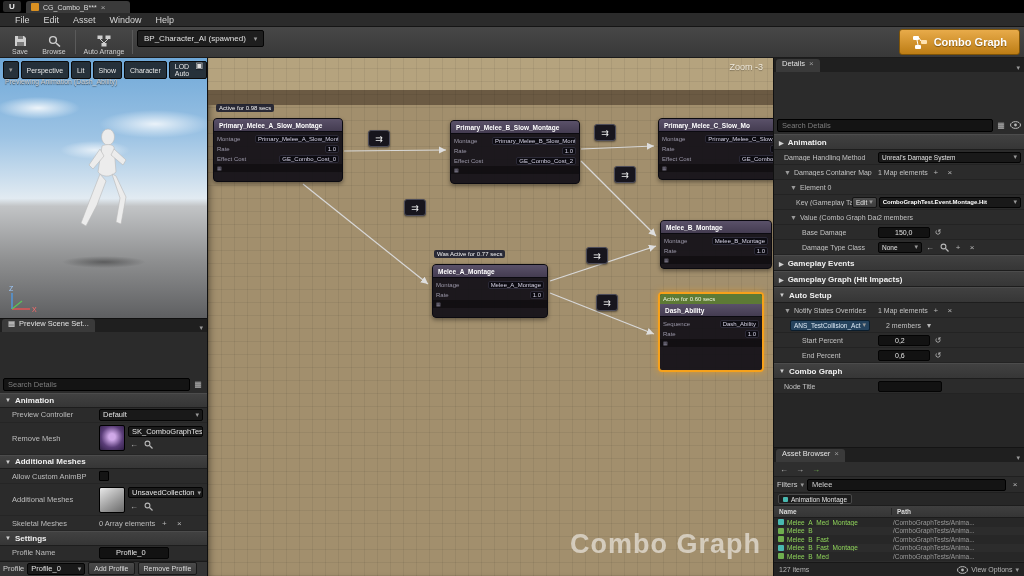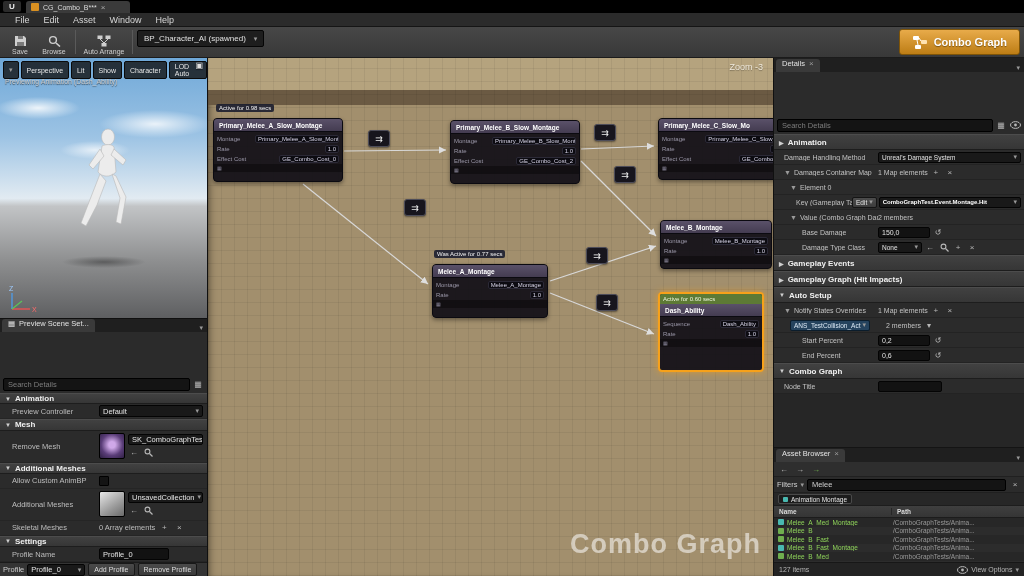--- a/index.html
+++ b/index.html
@@ -57,21 +57,21 @@
   .preview-panel { position:absolute; left:0; top:318px; width:208px; height:258px; background:#2b2b2b; border-top:1px solid #101010; border-right:1px solid #101010; display:flex; flex-direction:column; }
   .p-row { min-height:15px; display:flex; align-items:center; padding:1px 4px 1px 12px; border-bottom:1px solid #252525; font-size:7.5px; color:#bdbdbd; gap:3px; }
   .p-label { width:84px; flex:none; overflow:hidden; white-space:nowrap; }
   .dd { background:#191919; border:1px solid #040404; border-radius:2px; height:12px; display:flex; align-items:center; gap:3px; padding:0 3px; color:#e2e2e2; flex:1; min-width:0; overflow:hidden; white-space:nowrap; }
   .dd .caret { margin-left:auto; }
   .chk { width:10px; height:10px; background:#141414; border:1px solid #000; border-radius:1px; display:flex; align-items:center; justify-content:center; color:#e8e8e8; font-size:8px; }
   .thumb { width:26px; height:26px; border:1px solid #000; border-radius:2px; flex:none; }
   .thumb.purple { background:radial-gradient(circle at 50% 45%, #cfa8e8 0 18%, #5a3d78 60%, #2e1f42 100%); }
   .thumb.gray { background:linear-gradient(145deg,#e8e8e8,#9a9a9a 60%,#6a6a6a); }
   .tall { min-height:32px; }
-  .inp { background:#121212; border:1px solid #040404; border-radius:2px; height:12px; color:#e2e2e2; font-size:7.5px; padding:0 3px; width:70px; font-family:inherit; }
+  .inp { background:#121212; border:1px solid #040404; border-radius:2px; height:12px; color:#e2e2e2; font-size:7.5px; padding:0 16px; width:70px; font-family:inherit; }
   .p-footer { margin-top:auto; height:17px; background:#343434; border-top:1px solid #1a1a1a; display:flex; align-items:center; gap:3px; padding:0 3px; font-size:7.5px; }
   .small-btn { height:13px; background:linear-gradient(#4a4a4a,#3a3a3a); border:1px solid #181818; border-radius:2px; color:#ddd; font-size:7px; display:flex; align-items:center; padding:0 5px; }
   .filler { flex:1; background:#262626; }
 
   
   .graph { position:absolute; left:208px; top:58px; width:565px; height:518px; background:#a28f6d; overflow:hidden; box-shadow:inset 6px 0 8px -6px rgba(0,0,0,.6);padding-left:8px; }
   .graph-grid { position:absolute; inset:0;
      background-image:
        repeating-linear-gradient(90deg, rgba(0,0,0,.06) 0 1px, transparent 1px 13px),
        repeating-linear-gradient(0deg, rgba(0,0,0,.06) 0 1px, transparent 1px 13px); }
@@ -260,24 +260,20 @@
     <span class="caret">▼</span>
     <span>Animation</span>
   </div>
   <div class="p-row">
     <span class="p-label">Preview Controller</span>
     <div class="dd">
       <span>Default</span>
       <span class="caret">▾</span>
     </div>
   </div>
-  <div class="sec">
-    <span class="caret">▼</span>
-    <span>Mesh</span>
-  </div>
   <div class="p-row tall">
     <span class="p-label">Remove Mesh</span>
     <div class="thumb purple"></div>
     <div style="flex:1;display:flex;flex-direction:column;gap:2px;min-width:0">
       <div class="dd">
         <span>SK_ComboGraphTest_Mar</span>
 
       </div>
       <div style="display:flex;gap:2px">
         <span class="ibtn">←</span>

